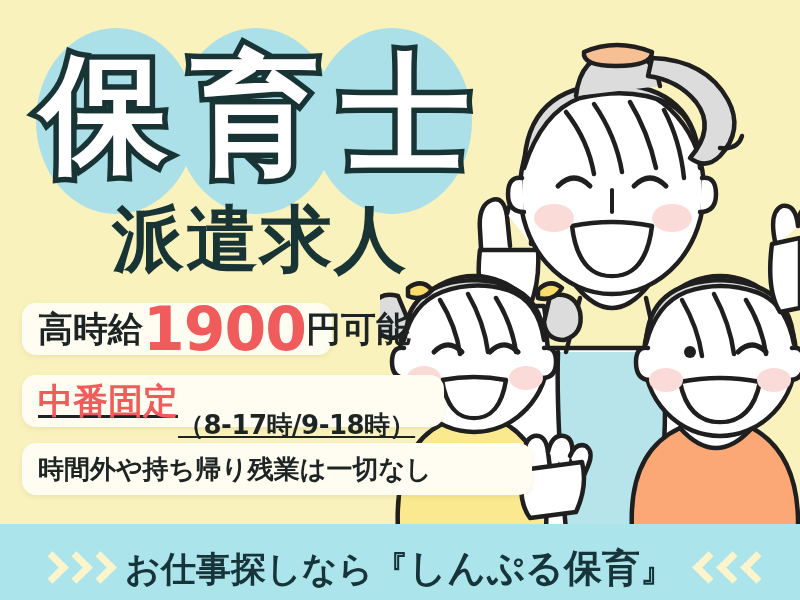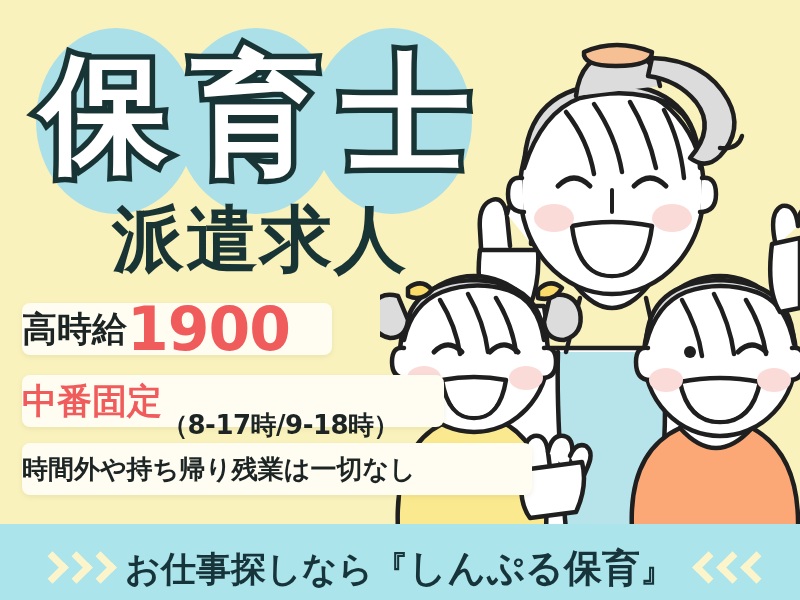--- a/index.html
+++ b/index.html
@@ -59,32 +59,32 @@
     font-weight: 700;
     color: #183434;
     letter-spacing: 2px;
     white-space: nowrap;
   }
 
   
   .pill {
     position: absolute;
     background: #fffdf2;
-    border-radius: 8px;
+    border-radius: 14px;
     box-shadow: 0 2px 5px rgba(140,130,60,0.13);
     display: flex;
     align-items: center;
-    padding: 0 0;
+    padding: 0 16px;
     box-sizing: border-box;
     white-space: nowrap;
     color: #1d2424;
     font-weight: 700;
   }
   #pill-1 { left: 22px; top: 303px; width: 310px; height: 52px; font-size: 35px; }
-  #pill-2 { left: 22px; top: 375px; width: 422px; height: 52px; font-size: 35px; }
+  #pill-2 { left: 22px; top: 375px; width: 422px; height: 52px; font-size: 35px; text-decoration: underline; }
   #pill-3 { left: 22px; top: 443px; width: 510px; height: 52px; font-size: 26px; }
 
   .accent-red { color: #f05b5b; }
   #pill-1 .num { font-size: 60px; letter-spacing: -1px; }
   #pill-2 .paren { font-size: 26px; letter-spacing: -0.5px; margin-top: 48px; }
 
   
   #bottom-bar {
     position: absolute;
     left: 0;
@@ -261,20 +261,21 @@
     <span class="ch">保</span>
     <span class="ch">育</span>
     <span class="ch">士</span>
   </div>
 
   <div id="subtitle">派遣求人</div>
 
   <div class="pill" id="pill-1">
     <span>高時給</span>
     <span class="accent-red num">1900</span>
+    <span>円可能</span>
   </div>
 
   <div class="pill" id="pill-2">
     <span class="accent-red">中番固定</span>
     <span class="paren">（8-17時/9-18時）</span>
   </div>
 
   <div class="pill" id="pill-3">
     <span>時間外や持ち帰り残業は一切なし</span>
   </div>

